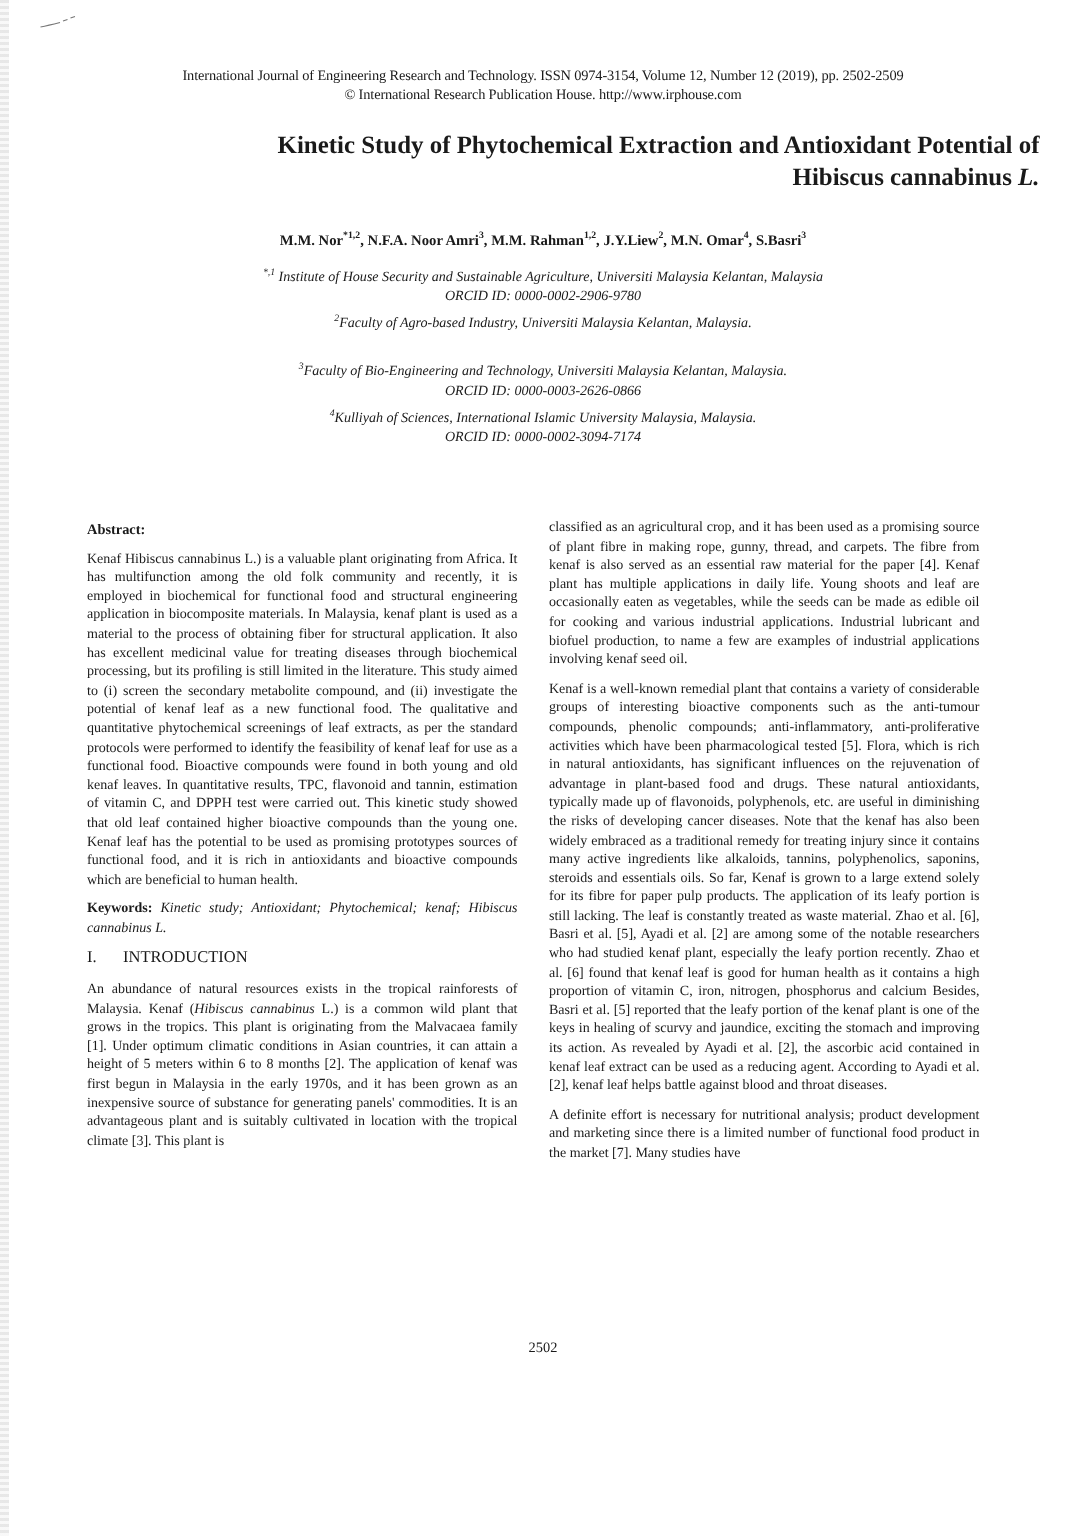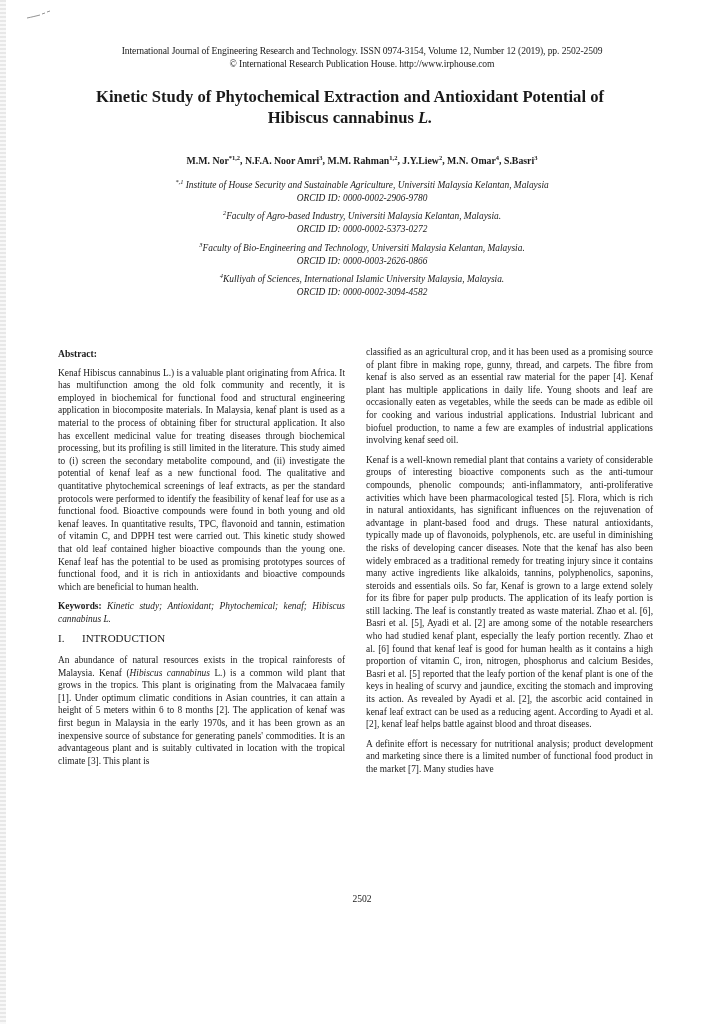--- a/index.html
+++ b/index.html
@@ -3,21 +3,21 @@
 <meta charset="utf-8">
 <style>
   * { margin: 0; padding: 0; box-sizing: border-box; }
   html, body { width: 724px; height: 1024px; background: #ffffff; overflow: hidden; }
   body { position: relative; font-family: "Liberation Serif", "DejaVu Serif", serif; color: #1a1a1a; }
   .left-edge { position: absolute; left: 0; top: 0; width: 6px; height: 1024px;
     background: repeating-linear-gradient(to bottom, #d8d8d8 0 2px, #f4f4f4 2px 4px); opacity: .6; }
   .scan-mark { position: absolute; left: 26px; top: 10px; width: 26px; height: 10px; }
   .journal-header { position: absolute; top: 44px; left: 0; width: 724px; text-align: center;
     font-size: 9.6px; line-height: 13px; letter-spacing: -0.1px; }
-  .title { position: absolute; top: 86px; left: 28px; width: 644px; text-align: center;
+  .title { position: absolute; top: 86px; left: 49px; width: 644px; text-align: right;
     font-weight: bold; font-size: 16.6px; line-height: 21px; }
   .authors { position: absolute; top: 154px; left: 0; width: 724px; text-align: center;
     font-weight: bold; font-size: 9.8px; }
   .authors sup { font-size: 6.5px; }
   .affil { position: absolute; left: 0; width: 724px; text-align: center; font-style: italic;
     font-size: 9.4px; line-height: 12.4px; }
   .affil sup { font-size: 6.5px; font-style: italic; }
   .col { position: absolute; width: 287px; font-size: 9.35px; line-height: 12.6px; text-align: justify; }
   .col-left { left: 58px; top: 348px; }
   .col-right { left: 366px; top: 346px; }
@@ -51,29 +51,28 @@
 <div class="authors">
   <span><span>M.M. Nor</span><sup>*1,2</sup><span>, </span></span><span><span>N.F.A. Noor Amri</span><sup>3</sup><span>, </span></span><span><span>M.M. Rahman</span><sup>1,2</sup><span>, </span></span><span><span>J.Y.Liew</span><sup>2</sup><span>, </span></span><span><span>M.N. Omar</span><sup>4</sup><span>, </span></span><span><span>S.Basri</span><sup>3</sup><span></span></span>
 </div>
 
 <div class="affil" style="top:176px">
   <div><sup>*,1</sup><span> Institute of House Security and Sustainable Agriculture, Universiti Malaysia Kelantan, Malaysia</span></div>
   <div>ORCID ID: 0000-0002-2906-9780</div>
 </div>
 <div class="affil" style="top:207px">
   <div><sup>2</sup><span>Faculty of Agro-based Industry, Universiti Malaysia Kelantan, Malaysia.</span></div>
-  <div>ORCID ID: 0000-0002-5373-0272</div>
 </div>
 <div class="affil" style="top:239px">
   <div><sup>3</sup><span>Faculty of Bio-Engineering and Technology, Universiti Malaysia Kelantan, Malaysia.</span></div>
   <div>ORCID ID: 0000-0003-2626-0866</div>
 </div>
 <div class="affil" style="top:270px">
   <div><sup>4</sup><span>Kulliyah of Sciences, International Islamic University Malaysia, Malaysia.</span></div>
-  <div>ORCID ID: 0000-0002-3094-4582</div>
+  <div>ORCID ID: 0000-0002-3094-7174</div>
 </div>
 
 <section class="col col-left">
   <div class="abs-head">Abstract:</div>
   <p>Kenaf Hibiscus cannabinus L.) is a valuable plant originating from Africa. It has multifunction among the old folk community and recently, it is employed in biochemical for functional food and structural engineering application in biocomposite materials. In Malaysia, kenaf plant is used as a material to the process of obtaining fiber for structural application. It also has excellent medicinal value for treating diseases through biochemical processing, but its profiling is still limited in the literature. This study aimed to (i) screen the secondary metabolite compound, and (ii) investigate the potential of kenaf leaf as a new functional food. The qualitative and quantitative phytochemical screenings of leaf extracts, as per the standard protocols were performed to identify the feasibility of kenaf leaf for use as a functional food. Bioactive compounds were found in both young and old kenaf leaves. In quantitative results, TPC, flavonoid and tannin, estimation of vitamin C, and DPPH test were carried out. This kinetic study showed that old leaf contained higher bioactive compounds than the young one. Kenaf leaf has the potential to be used as promising prototypes sources of functional food, and it is rich in antioxidants and bioactive compounds which are beneficial to human health.</p>
   <p><span class="kw-label">Keywords: </span><span class="kw">Kinetic study; Antioxidant; Phytochemical; kenaf; Hibiscus cannabinus L.</span></p>
   <div class="sec-head"><span class="num">I.</span><span>INTRODUCTION</span></div>
   <p><span>An abundance of natural resources exists in the tropical rainforests of Malaysia. Kenaf (</span><i>Hibiscus cannabinus</i><span> L.) is a common wild plant that grows in the tropics. This plant is originating from the Malvacaea family [1]. Under optimum climatic conditions in Asian countries, it can attain a height of 5 meters within 6 to 8 months [2]. The application of kenaf was first begun in Malaysia in the early 1970s, and it has been grown as an inexpensive source of substance for generating panels' commodities. It is an advantageous plant and is suitably cultivated in location with the tropical climate [3]. This plant is</span></p>
 </section>
 

